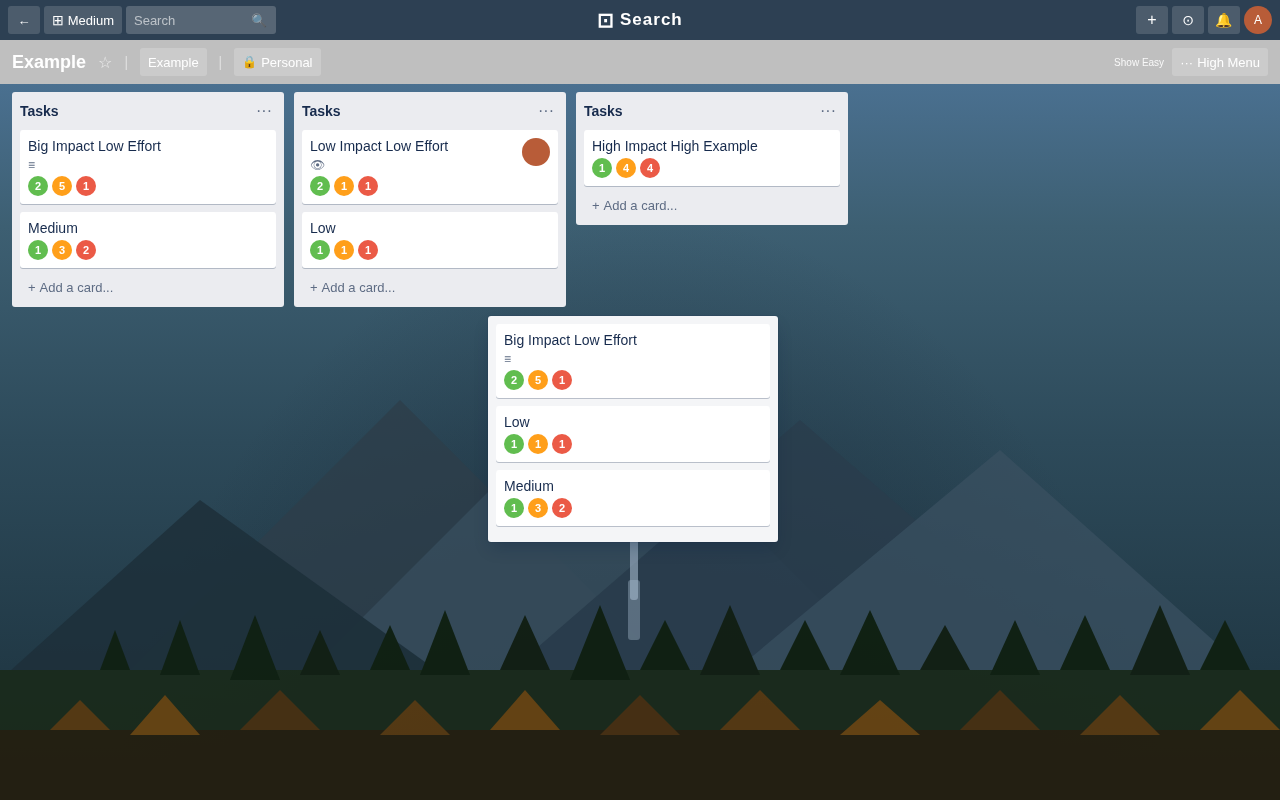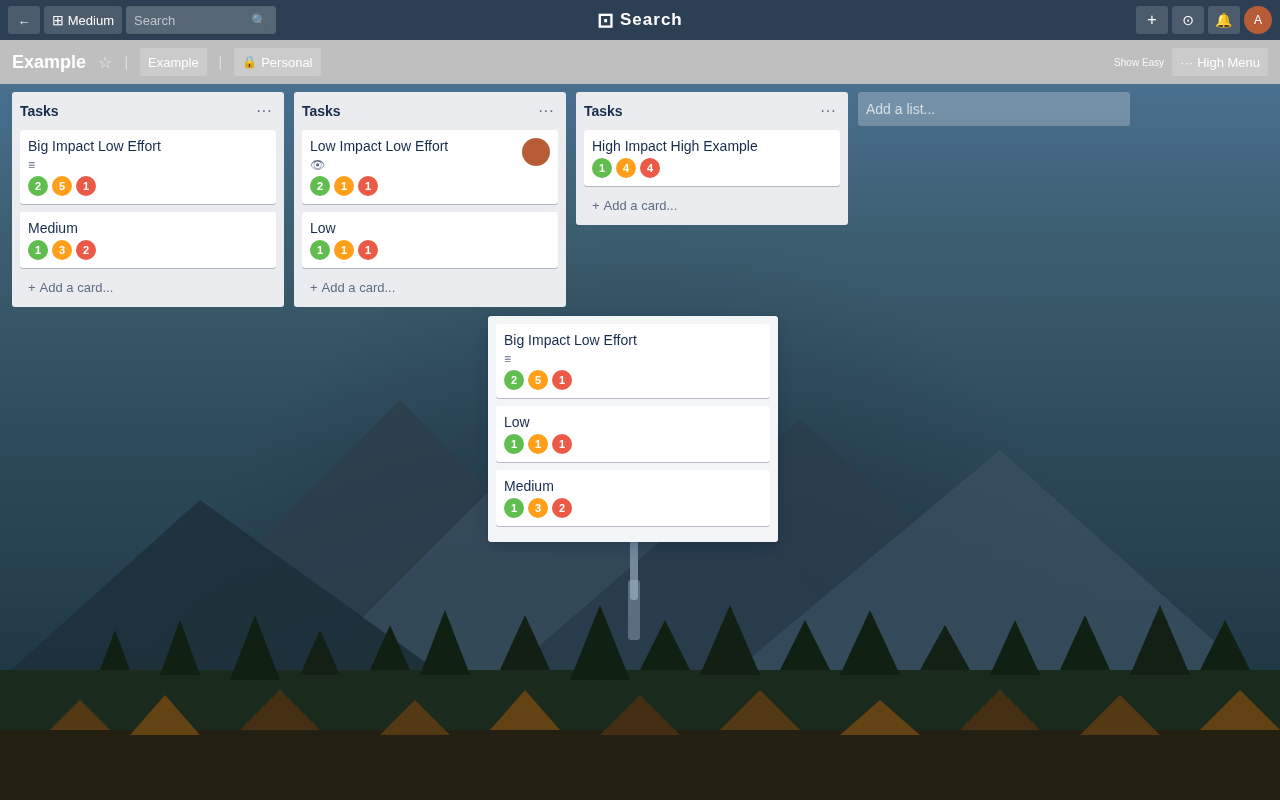--- a/index.html
+++ b/index.html
@@ -514,23 +514,20 @@
           <span class="badge badge-pink">4</span>
         </div>
       </div>
 
       <button class="add-card-btn">
         <span>+</span>
         <span>Add a card...</span>
       </button>
     </div>
 
-    <div class="add-list">
-      <input type="text" placeholder="Add a list..." style="">
-    </div>
 
   </div>
 
   <div class="card-popover">
 
     <div class="popover-card">
       <div class="popover-card-title">Big Impact Low Effort</div>
       <div class="popover-card-icon">≡</div>
       <div class="badges">
         <span class="badge badge-green">2</span>

